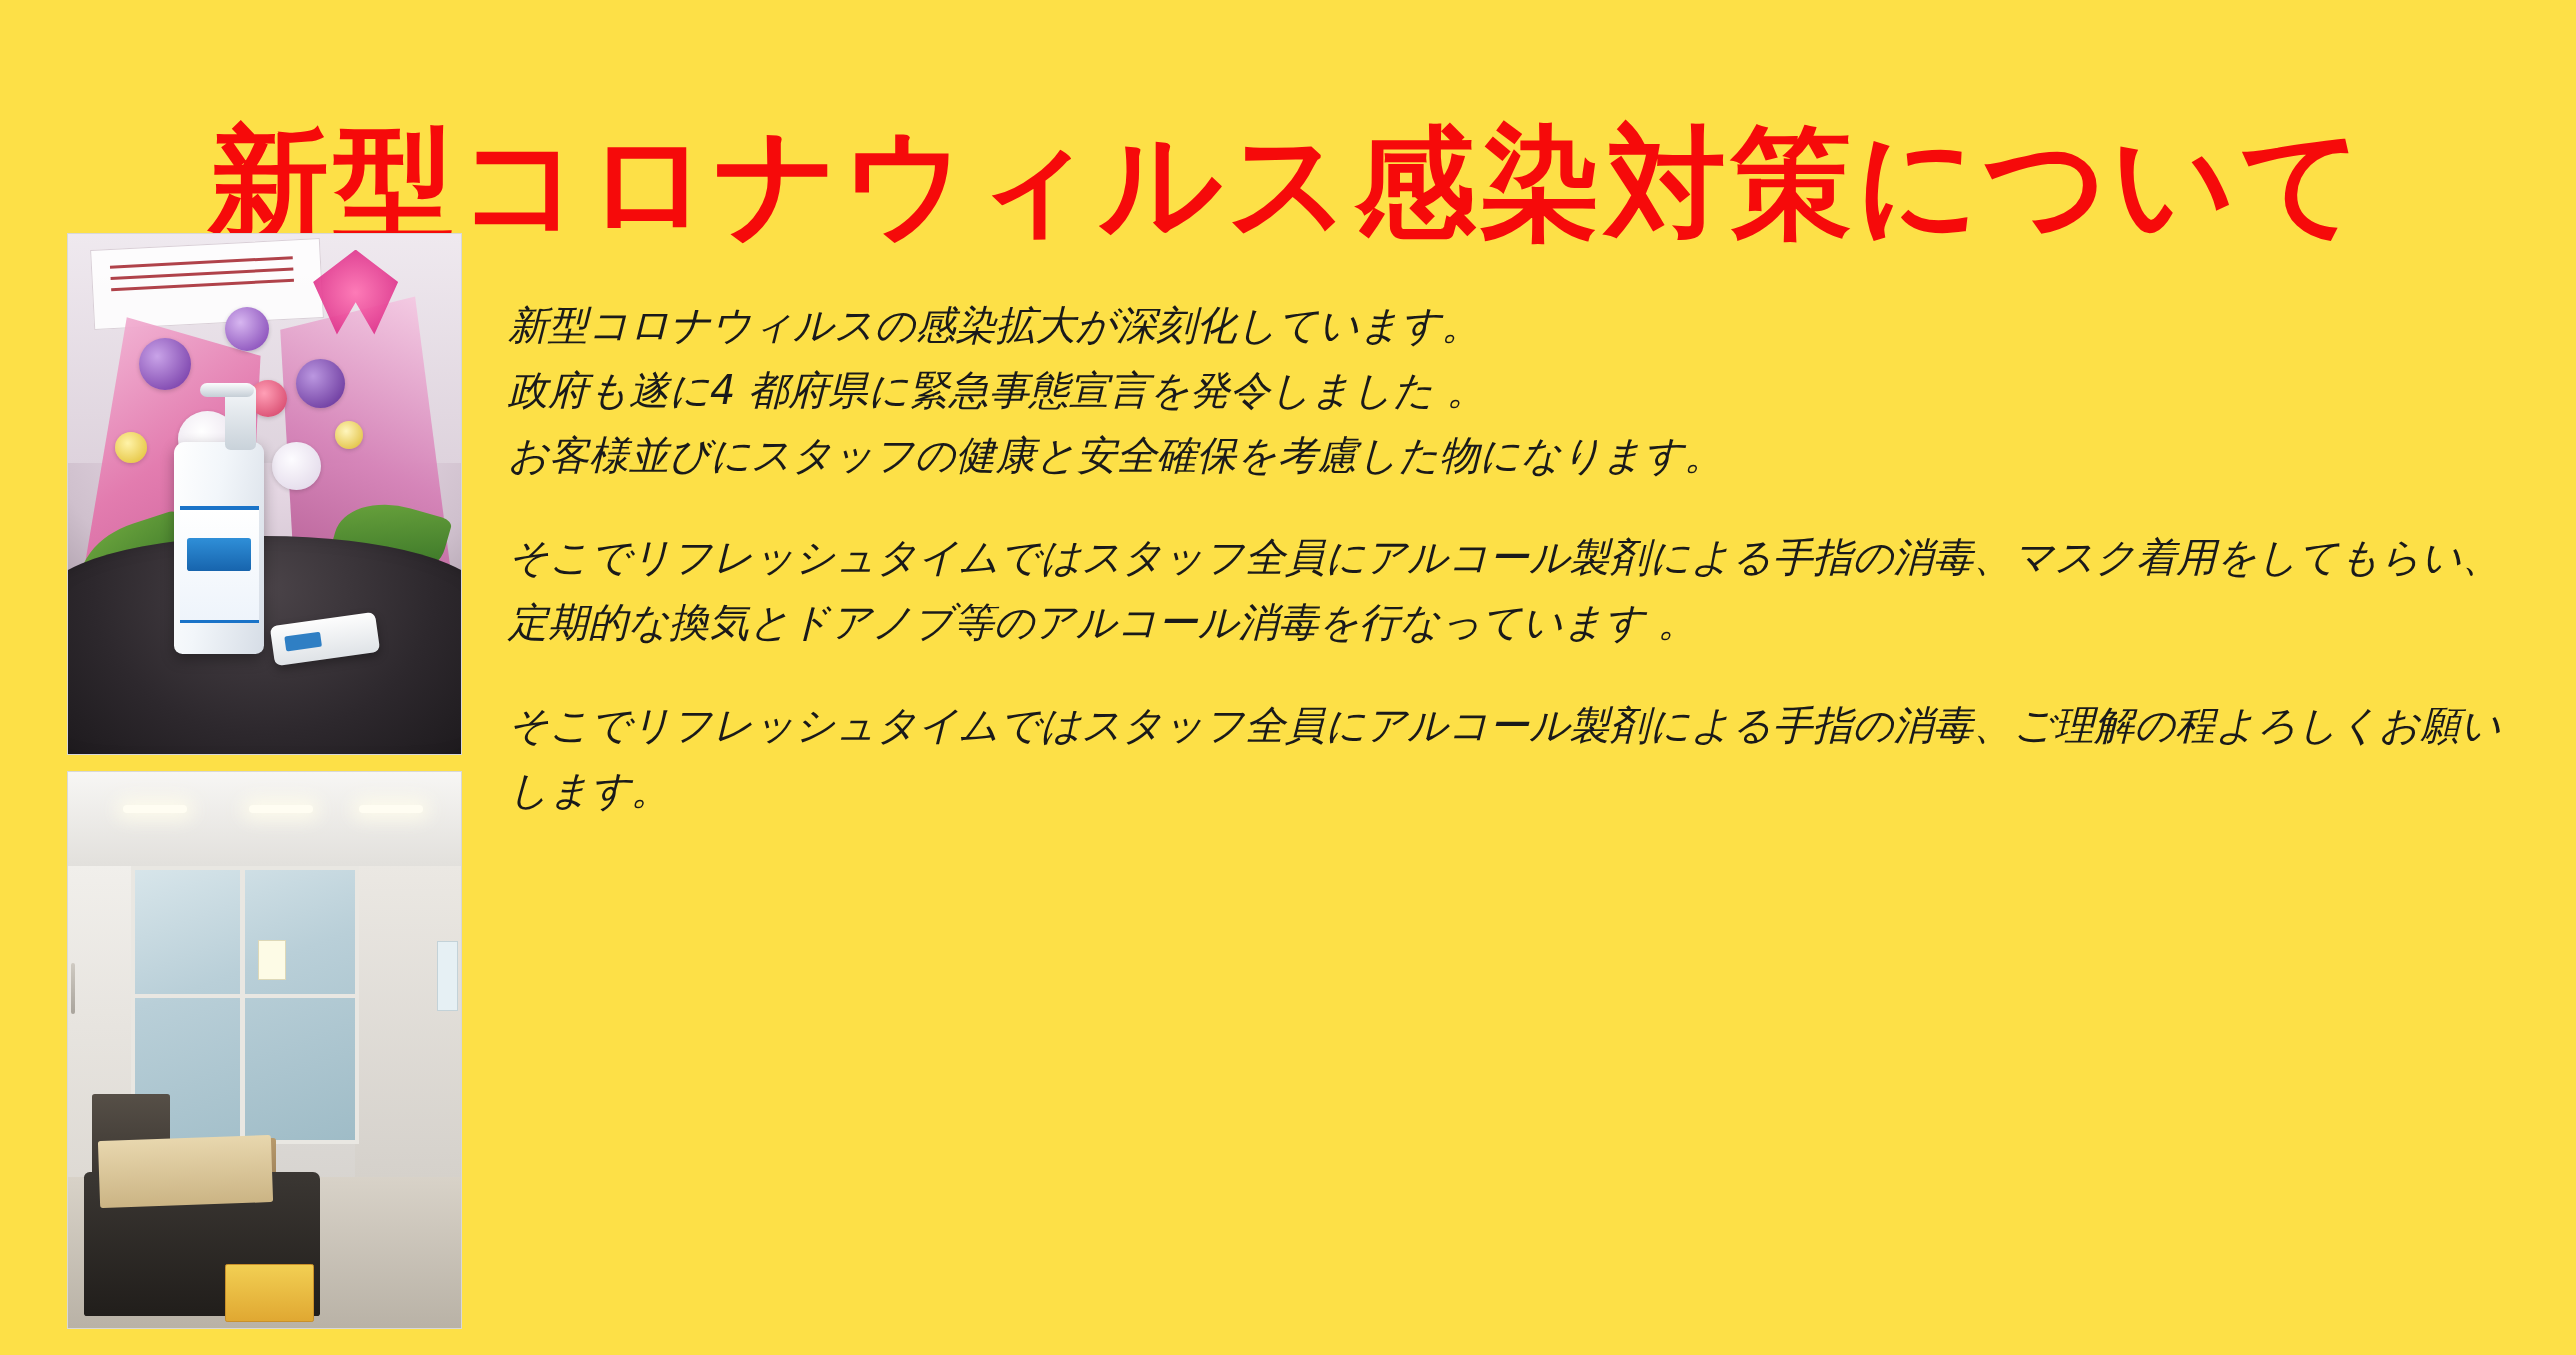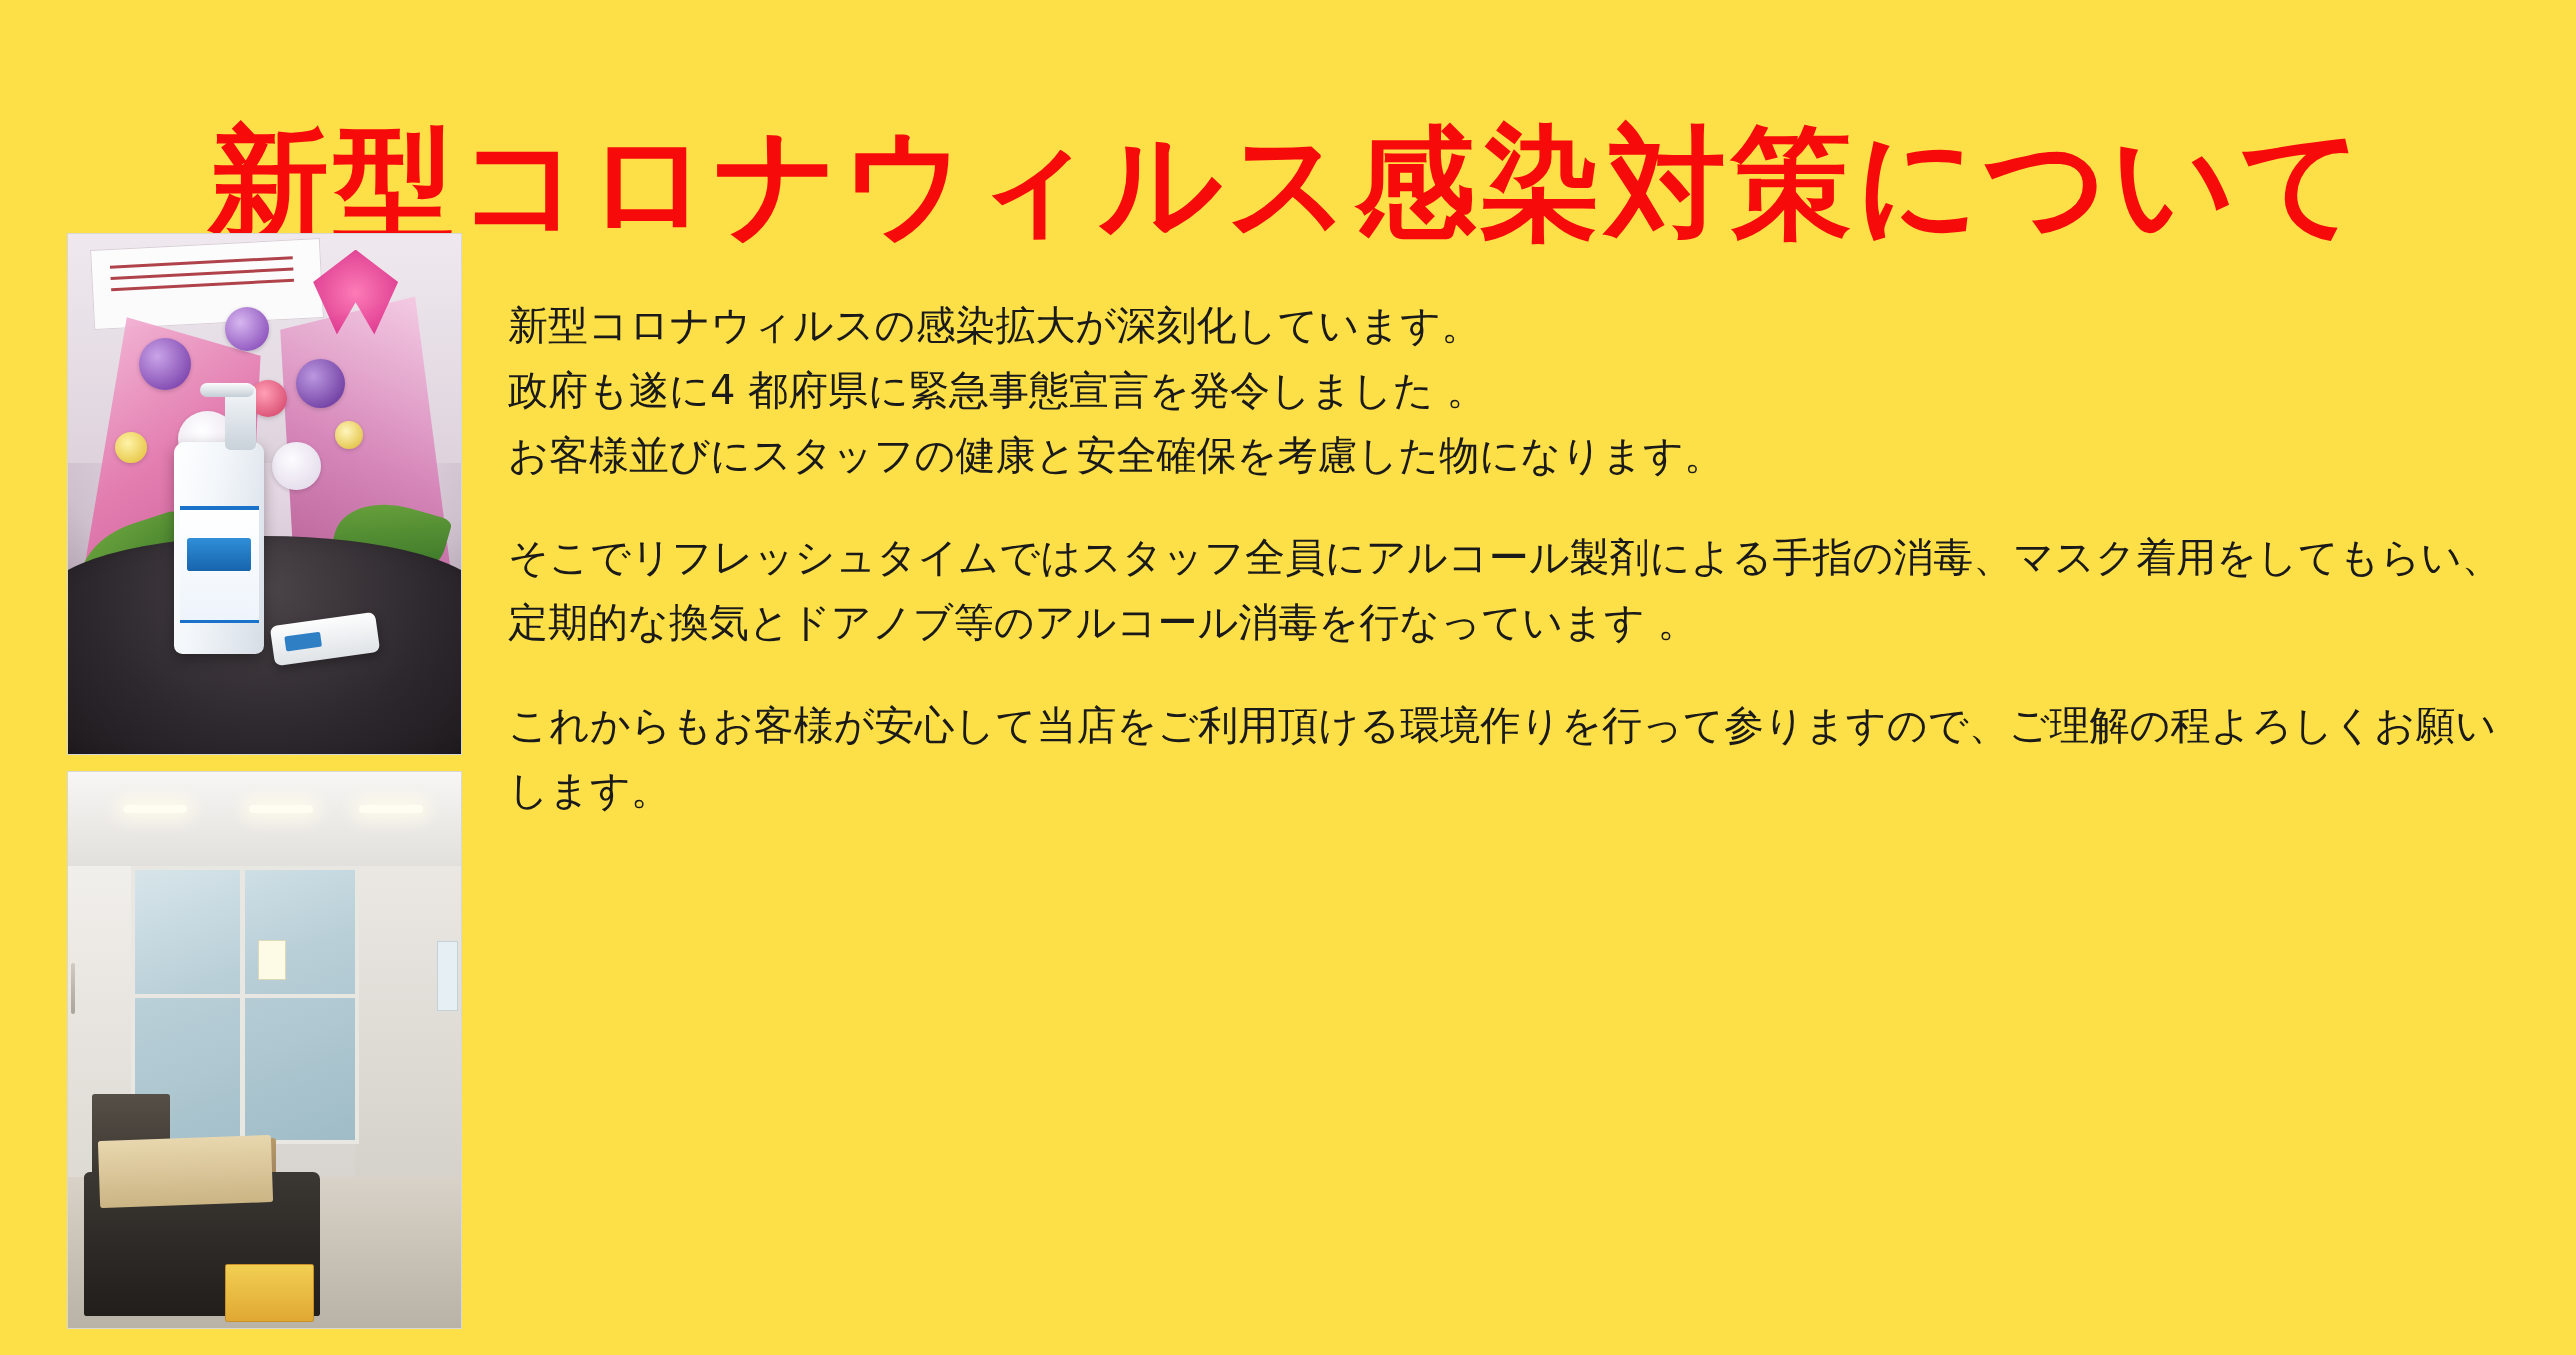--- a/index.html
+++ b/index.html
@@ -252,20 +252,21 @@
   
   .body-text {
     position: absolute;
     left: 508px;
     top: 293px;
     width: 2004px;
     color: #1a1a1a;
     font-family: "DejaVu Sans", "Liberation Sans", sans-serif;
     font-size: 40px;
     line-height: 1.62;
+    font-style: italic;
   }
   .para { margin: 0 0 38px 0; }
   .para:last-child { margin-bottom: 0; }
   .para p { margin: 0; }
 </style>
 </head>
 <body>
 
 <div class="page">
 
@@ -332,19 +333,19 @@
       <p>政府も遂に4 都府県に緊急事態宣言を発令しました 。</p>
       <p>お客様並びにスタッフの健康と安全確保を考慮した物になります。</p>
     </div>
 
     <div class="para">
       <p>そこでリフレッシュタイムではスタッフ全員にアルコール製剤による手指の消毒、マスク着用をしてもらい、定期的な換気とドアノブ等のアルコール消毒を行なっています 。</p>
     </div>
 
 
     <div class="para">
-      <p>これからもお客様が安心して当店をご利用頂ける環境作りを行って参りますので、ご理解の程よろしくお願いします。</p>
+      <p>そこでリフレッシュタイムではスタッフ全員にアルコール製剤による手指の消毒、ご理解の程よろしくお願いします。</p>
     </div>
 
   </div>
 
 </div>
 
 
 </body></html>

